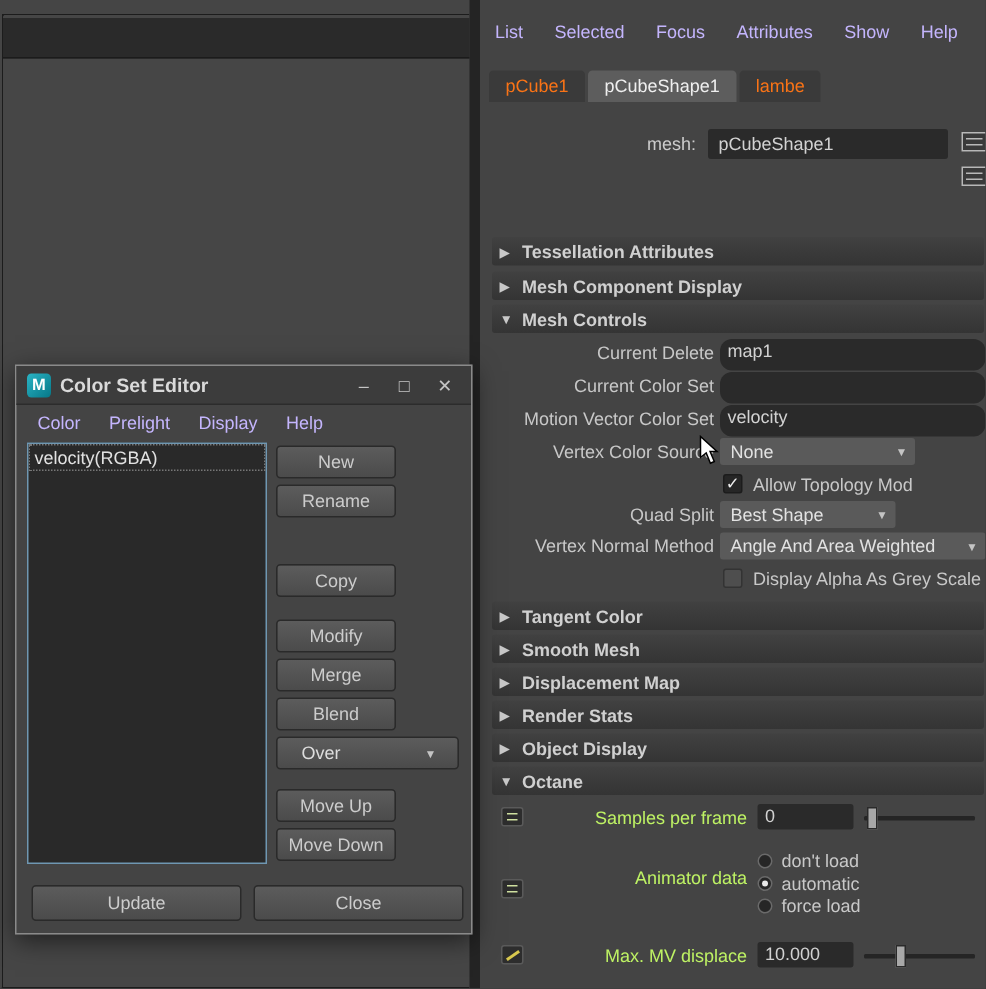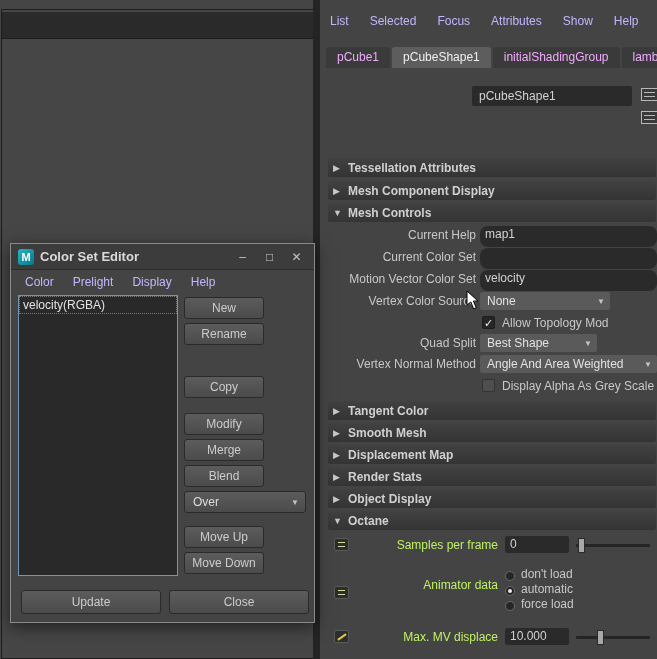--- a/index.html
+++ b/index.html
@@ -20,21 +20,21 @@
   .left-panel-header { position: absolute; left: 2px; top: 12px; width: 311px; height: 27px;
     background: #2a2a2a; border-bottom: 1px solid #1b1b1b; }
   .panel-divider { position: absolute; left: 313px; top: 0; width: 7px; height: 659px; background: #242424; }
 
   
   .attr-editor { position: absolute; left: 320px; top: 0; width: 337px; height: 659px; background: #444444; }
   .ae-menubar { position: absolute; top: 10px; left: 10px; right: 0; height: 22px; display: flex; gap: 21px; align-items: center; }
   .menu-item { color: #c4b5fd; white-space: nowrap; cursor: default; }
 
   .ae-tabs { position: absolute; top: 46px; left: 6px; right: 0; height: 22px; display: flex; gap: 2px; align-items: flex-end; }
-  .tab { height: 21px; line-height: 21px; padding: 0 11px; background: #3a3a3a; color: #f0abfc;
+  .tab { height: 21px; line-height: 21px; padding: 0 11px; background: #3a3a3a; color: #f97316;
     border-radius: 3px 3px 0 0; white-space: nowrap; }
   .tab.active { background: #5d5d5d; color: #efefef; }
 
   .mesh-row { position: absolute; top: 86px; left: 0; right: 0; height: 20px; }
   .mesh-label { position: absolute; left: 0; width: 144px; text-align: right; line-height: 20px; }
   .mesh-field { position: absolute; left: 152px; width: 160px; height: 20px; background: #2a2a2a;
     border-radius: 2px; line-height: 20px; padding-left: 7px; color: #d2d2d2; }
   .side-icons { position: absolute; top: 88px; left: 321px; width: 22px; }
   .side-icon { width: 17px; height: 13px; border: 1px solid #b8b8b8; margin-bottom: 10px; position: relative; background: #3a3a3a; }
   .side-icon::after { content: ""; position: absolute; left: 2px; right: 2px; top: 3px; height: 1px;
@@ -64,21 +64,21 @@
   .oct-field { position: absolute; left: 185px; width: 64px; height: 17px; background: #2a2a2a;
     border-radius: 2px; line-height: 17px; padding-left: 5px; color: #d2d2d2; }
   .slider { position: absolute; left: 256px; right: 7px; top: 8px; height: 3px; background: #252525; border-radius: 1px; }
   .slider-handle { position: absolute; top: -6px; width: 7px; height: 15px; background: #a8a8a8; border: 1px solid #2a2a2a; }
   .attr-state-icon { position: absolute; left: 14px; width: 15px; height: 13px; background: #2d2d2d;
     border: 1px solid #5a5a5a; border-radius: 2px; }
   .attr-state-icon.lines::after { content: ""; position: absolute; left: 3px; right: 3px; top: 3px;
     height: 1px; background: #cfe0a0; box-shadow: 0 4px 0 #cfe0a0; }
   .attr-state-icon.pen::after { content: ""; position: absolute; left: 2px; top: 5px; width: 10px;
     height: 2px; background: #d8c84e; transform: rotate(-35deg); }
-  .radio-row { position: absolute; left: 185px; height: 15px; display: flex; align-items: flex-end; }
+  .radio-row { position: absolute; left: 185px; height: 15px; display: flex; align-items: center; }
   .radio { display: inline-block; width: 10px; height: 10px; border-radius: 50%; background: #262626;
     border: 1px solid #6a6a6a; margin-right: 6px; position: relative; flex: 0 0 auto; }
   .radio.checked::after { content: ""; position: absolute; left: 2px; top: 2px; width: 4px; height: 4px;
     border-radius: 50%; background: #e8e8e8; }
   .radio-label { color: #c8c8c8; white-space: nowrap; }
 
   
   .dialog { position: absolute; left: 10px; top: 243px; width: 305px; height: 380px; background: #444444;
     border: 1px solid #8a8a8a; box-shadow: 0 4px 16px rgba(0,0,0,0.55); z-index: 20; }
   .dlg-titlebar { position: absolute; left: 0; top: 0; right: 0; height: 26px; background: #3c3c3c;
@@ -91,21 +91,21 @@
   .dlg-menubar { position: absolute; top: 27px; left: 0; right: 0; height: 22px; display: flex;
     gap: 19px; padding-left: 14px; align-items: center; }
   .cse-list { position: absolute; left: 7px; top: 51px; width: 160px; height: 281px; background: #292929;
     border: 1px solid #6f97b2; padding: 1px; overflow: hidden; }
   .cse-list-item { padding: 1px 3px; color: #e2e2e2; outline: 1px dotted #777777; }
   .dlg-btn { position: absolute; left: 173px; width: 80px; height: 22px;
     background: linear-gradient(#5c5c5c, #4b4b4b); border: 1px solid #2a2a2a; border-radius: 3px;
     color: #cccccc; text-align: center; line-height: 20px; cursor: default; }
   .dlg-dropdown { position: absolute; left: 173px; width: 122px; height: 22px;
     background: linear-gradient(#5c5c5c, #4b4b4b); border: 1px solid #2a2a2a; border-radius: 3px;
-    display: flex; align-items: center; padding: 0 6px; color: #dddddd; }
+    display: flex; align-items: center; padding: 0 14px; color: #dddddd; }
   .footer-btn { position: absolute; top: 346px; width: 140px; height: 24px;
     background: linear-gradient(#5c5c5c, #4b4b4b); border: 1px solid #2a2a2a; border-radius: 3px;
     color: #cccccc; text-align: center; line-height: 22px; cursor: default; }
 
   .cursor { position: absolute; left: 466px; top: 290px; z-index: 50; }
 </style>
 </head>
 <body>
 
 <div class="root">
@@ -123,25 +123,25 @@
       <span class="menu-item">Selected</span>
       <span class="menu-item">Focus</span>
       <span class="menu-item">Attributes</span>
       <span class="menu-item">Show</span>
       <span class="menu-item">Help</span>
     </div>
 
     <div class="ae-tabs">
       <div class="tab">pCube1</div>
       <div class="tab active">pCubeShape1</div>
-      <div class="tab">initialShadingGroup</div>
       <div class="tab">lambe</div>
     </div>
 
     <div class="mesh-row">
+      <span class="mesh-label">mesh:</span>
       <div class="mesh-field">pCubeShape1</div>
     </div>
     <div class="side-icons">
       <div class="side-icon"></div>
       <div class="side-icon"></div>
     </div>
 
     <div class="sec" style="top:158px">
       <span class="sec-arrow">▶</span>
       <span class="sec-label">Tessellation Attributes</span>
@@ -149,21 +149,21 @@
     <div class="sec" style="top:181px">
       <span class="sec-arrow">▶</span>
       <span class="sec-label">Mesh Component Display</span>
     </div>
     <div class="sec" style="top:203px">
       <span class="sec-arrow">▼</span>
       <span class="sec-label">Mesh Controls</span>
     </div>
 
     <div class="mc-row" style="top:226px">
-      <span class="row-label">Current Help</span>
+      <span class="row-label">Current Delete</span>
       <div class="row-field">map1</div>
     </div>
     <div class="mc-row" style="top:248px">
       <span class="row-label">Current Color Set</span>
       <div class="row-field"></div>
     </div>
     <div class="mc-row" style="top:270px">
       <span class="row-label">Motion Vector Color Set</span>
       <div class="row-field">velocity</div>
     </div>

